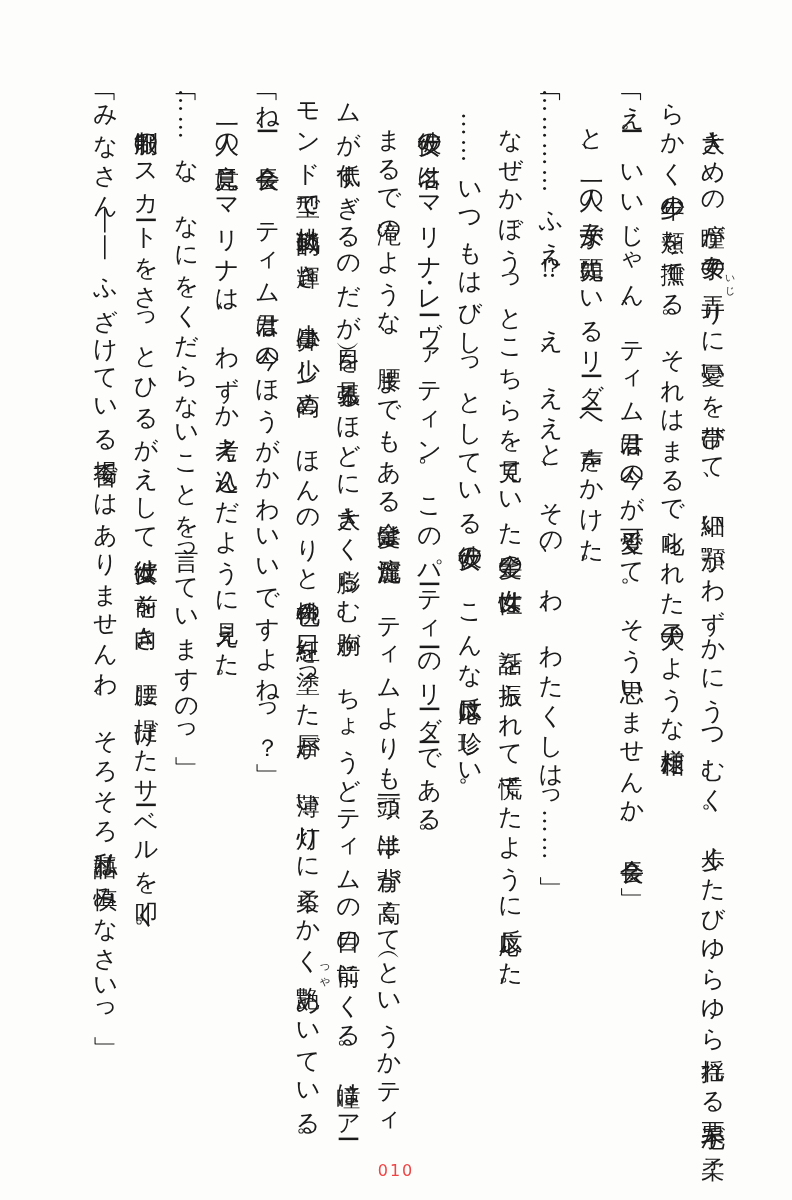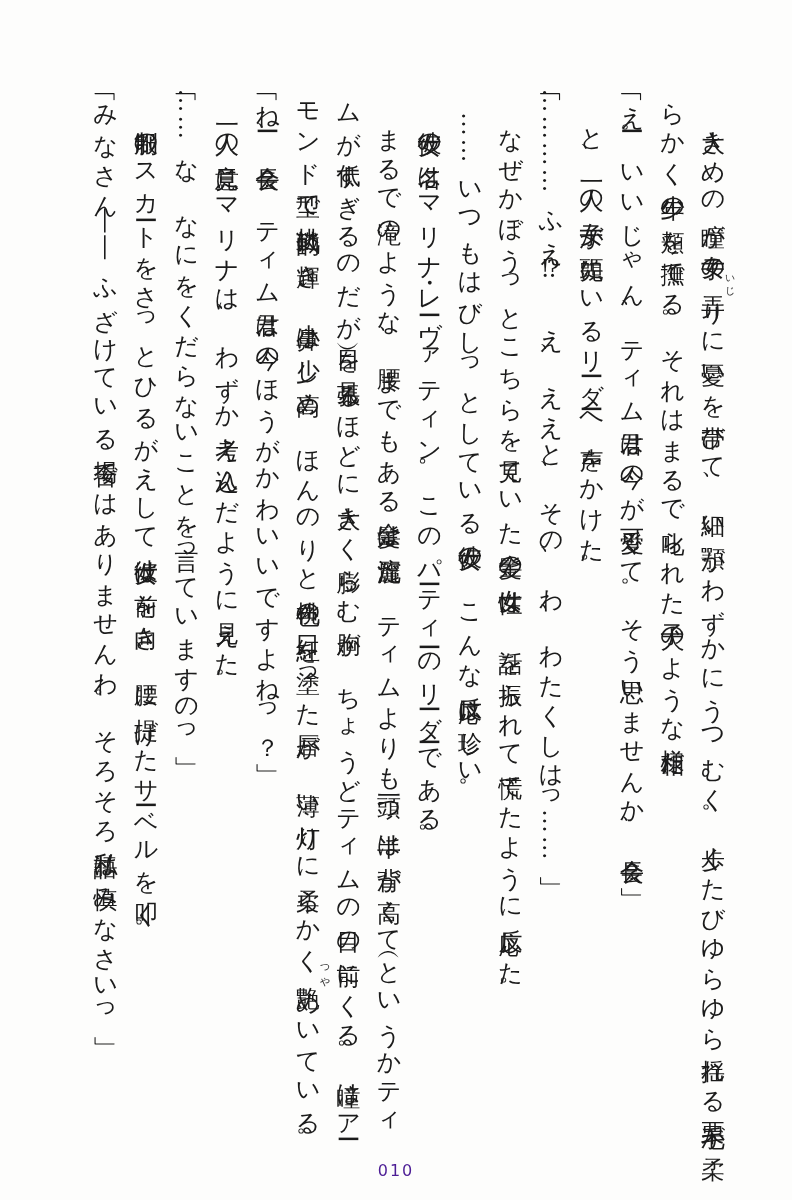--- a/index.html
+++ b/index.html
@@ -49,21 +49,21 @@
   }
   .page-number {
     position: absolute;
     left: 0;
     width: 100%;
     bottom: 20px;
     text-align: center;
     font-family: "DejaVu Sans", "Liberation Sans", sans-serif;
     font-size: 16px;
     letter-spacing: 2px;
-    color: #4c1d95;
+    color: #ef4444;
   }
 </style>
 </head>
 <body>
 
 <div class="page">
   <main class="text-block">
       <p class="para indent">大きめの瞳が女子の<ruby>弄<rt>いじ</rt></ruby>りに憂いを帯びて、細い顎がわずかにうつむく。歩くたびゆらゆら揺れる栗毛が柔らかく少年の頬を撫でる。それはまるで叱られた子犬のような様相だ。</p>
       <p class="para">「えー。いいじゃん、ティム君は今のが可愛くて。そう思いませんか、会長？」</p>
       <p class="para indent">と、一人の女子が先頭にいるリーダーへ声をかけた。</p>

